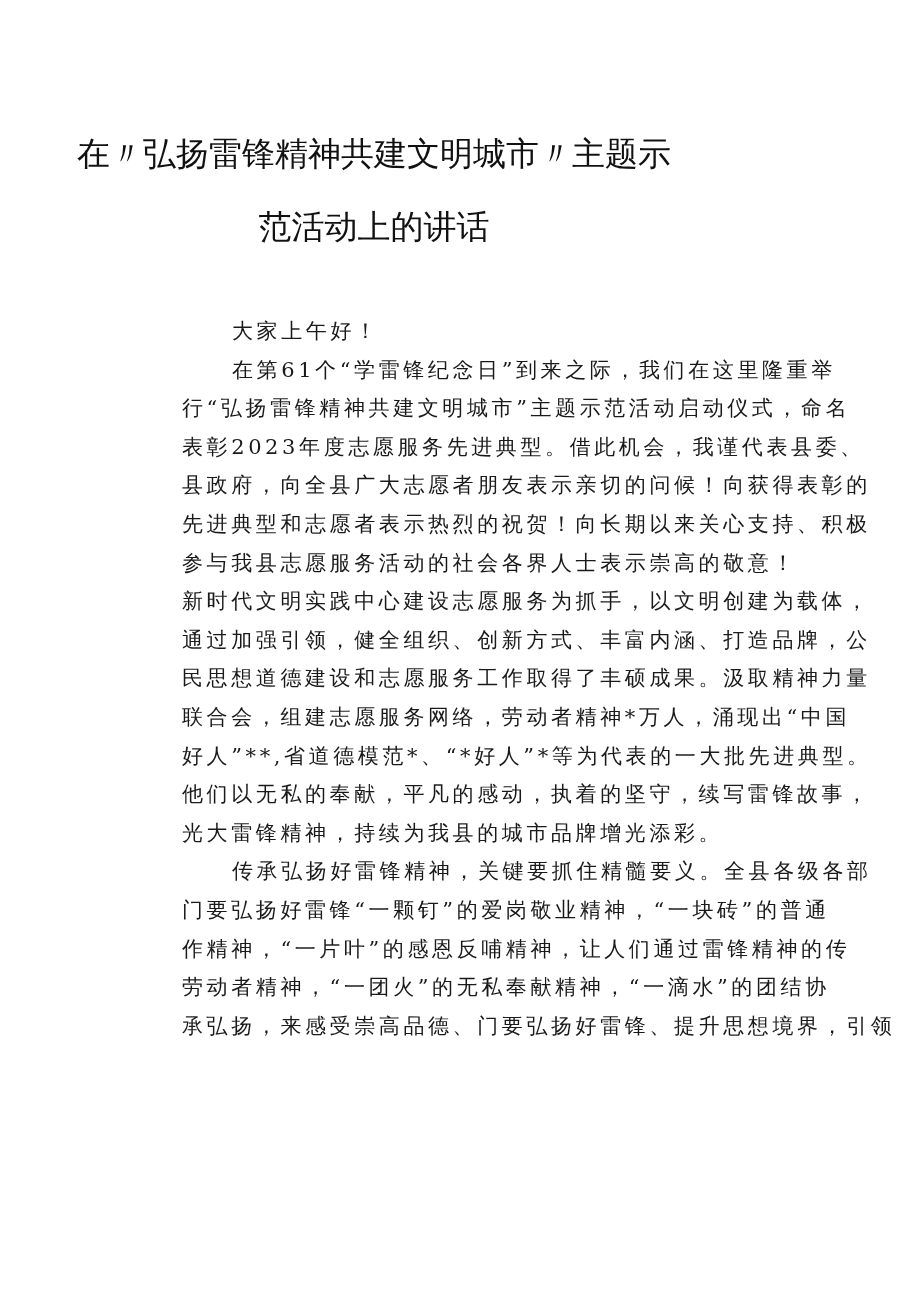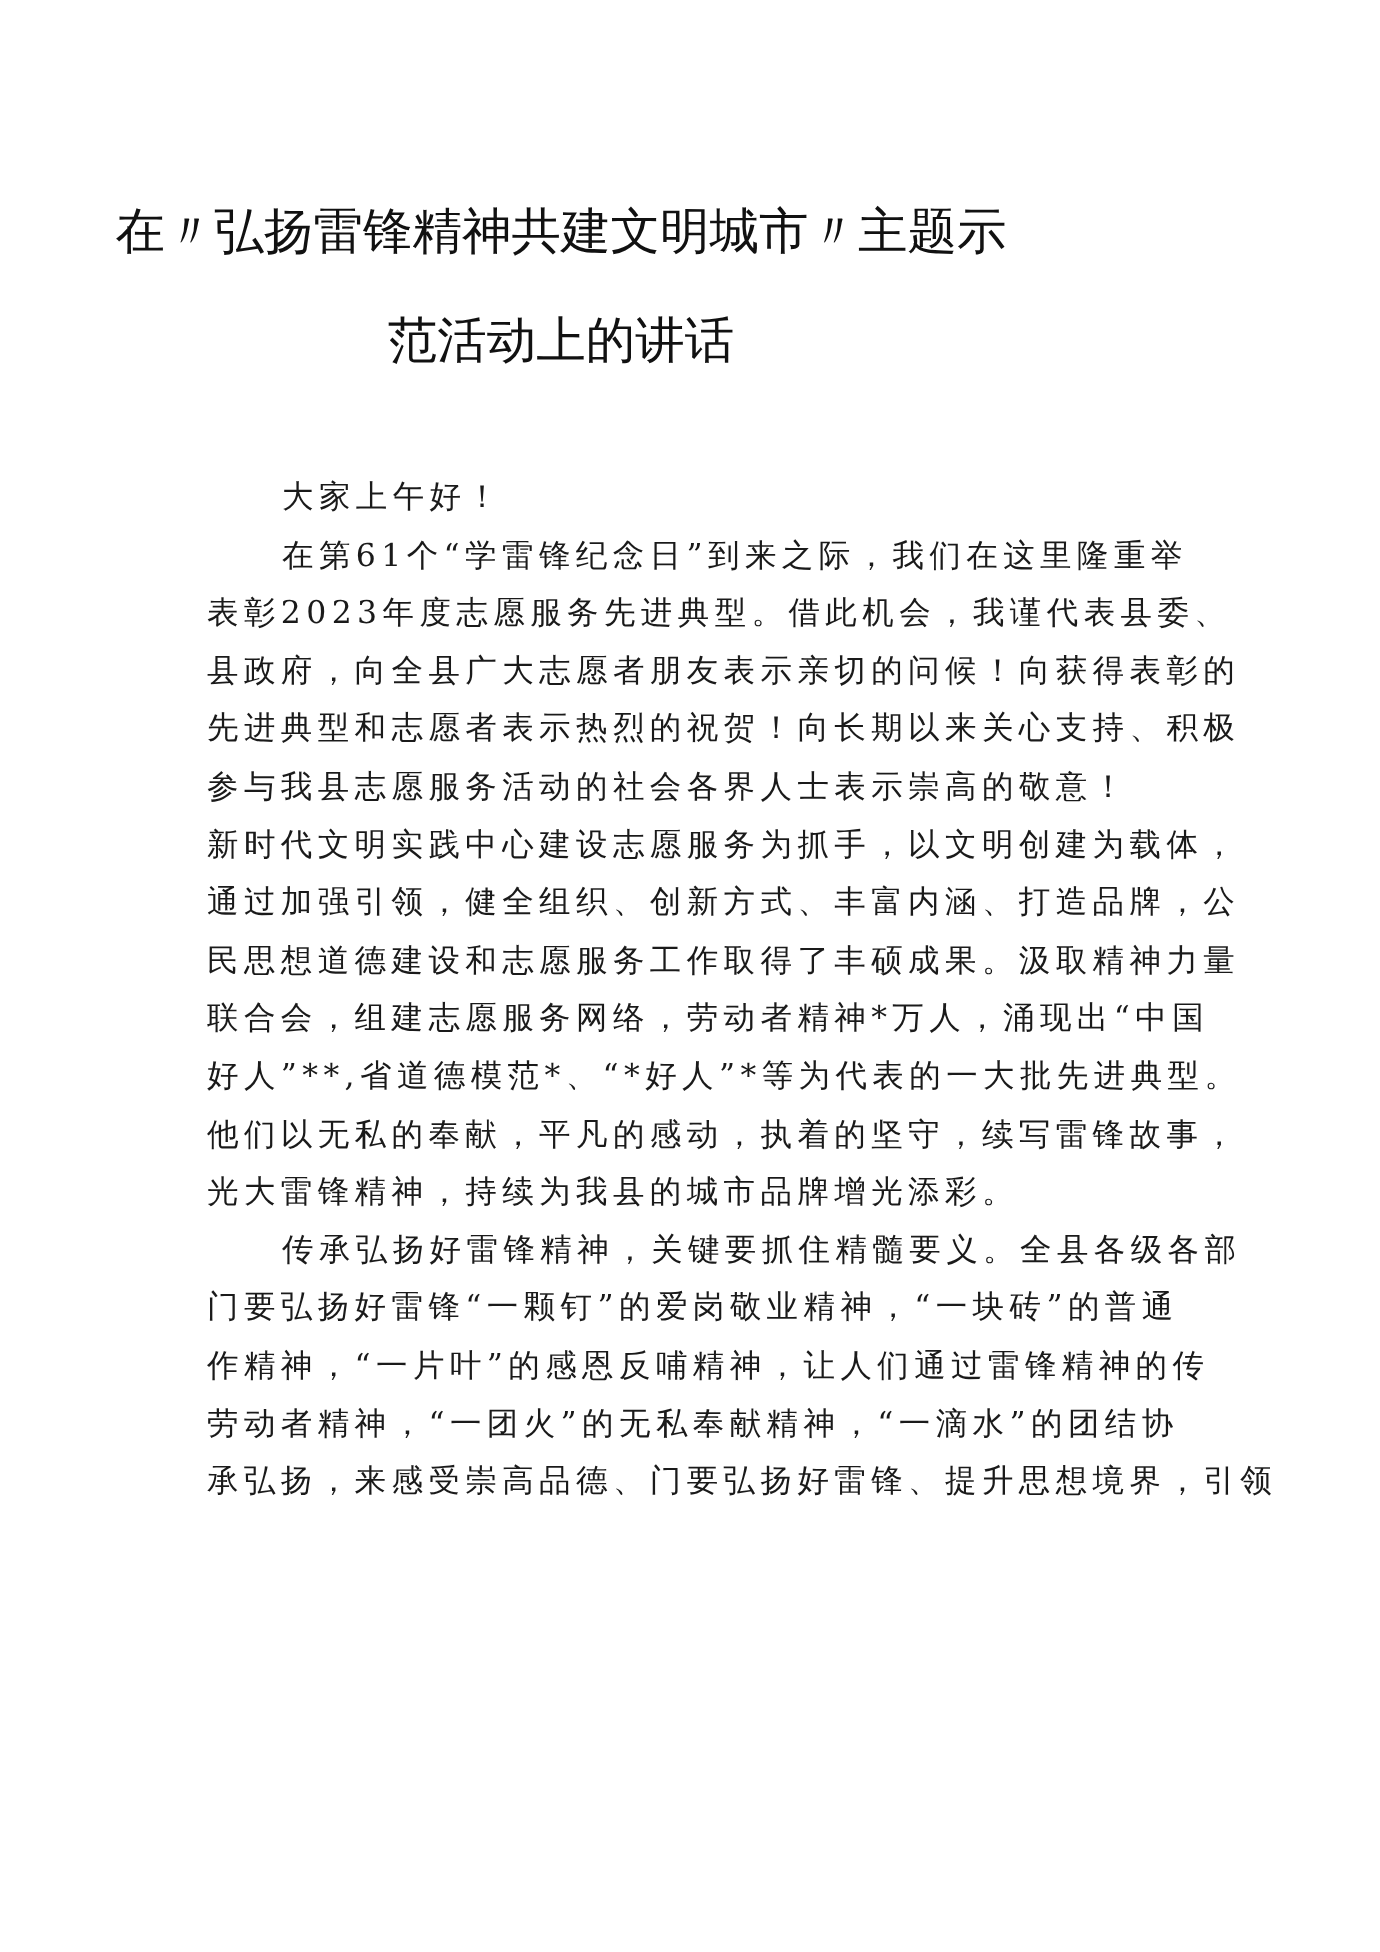--- a/index.html
+++ b/index.html
@@ -47,20 +47,21 @@
       font-family: "DejaVu Serif", "Liberation Serif", serif;
       font-size: 21px;
       line-height: 38.6px;
       letter-spacing: 3.6px;
       color: #1a1a1a;
     }
     .line {
       display: block;
       white-space: nowrap;
       height: 38.6px;
+      margin-left: 44px;
     }
     .indent {
       padding-left: 50px;
     }
   </style>
 </head>
 <body>
 
 <div class="page">
 
@@ -68,20 +69,21 @@
   <h1 class="title title-line-2">范活动上的讲话</h1>
 
   <div class="body-text">
 
     <div class="paragraph">
       <span class="line indent">大家上午好！</span>
     </div>
 
     <div class="paragraph">
       <span class="line indent">在第61个“学雷锋纪念日”到来之际，我们在这里隆重举</span>
+      <span class="line">行“弘扬雷锋精神共建文明城市”主题示范活动启动仪式，命名</span>
       <span class="line">表彰2023年度志愿服务先进典型。借此机会，我谨代表县委、</span>
       <span class="line">县政府，向全县广大志愿者朋友表示亲切的问候！向获得表彰的</span>
       <span class="line">先进典型和志愿者表示热烈的祝贺！向长期以来关心支持、积极</span>
       <span class="line">参与我县志愿服务活动的社会各界人士表示崇高的敬意！</span>
     </div>
 
     <div class="paragraph">
       <span class="line">新时代文明实践中心建设志愿服务为抓手，以文明创建为载体，</span>
       <span class="line">通过加强引领，健全组织、创新方式、丰富内涵、打造品牌，公</span>
       <span class="line">民思想道德建设和志愿服务工作取得了丰硕成果。汲取精神力量</span>

